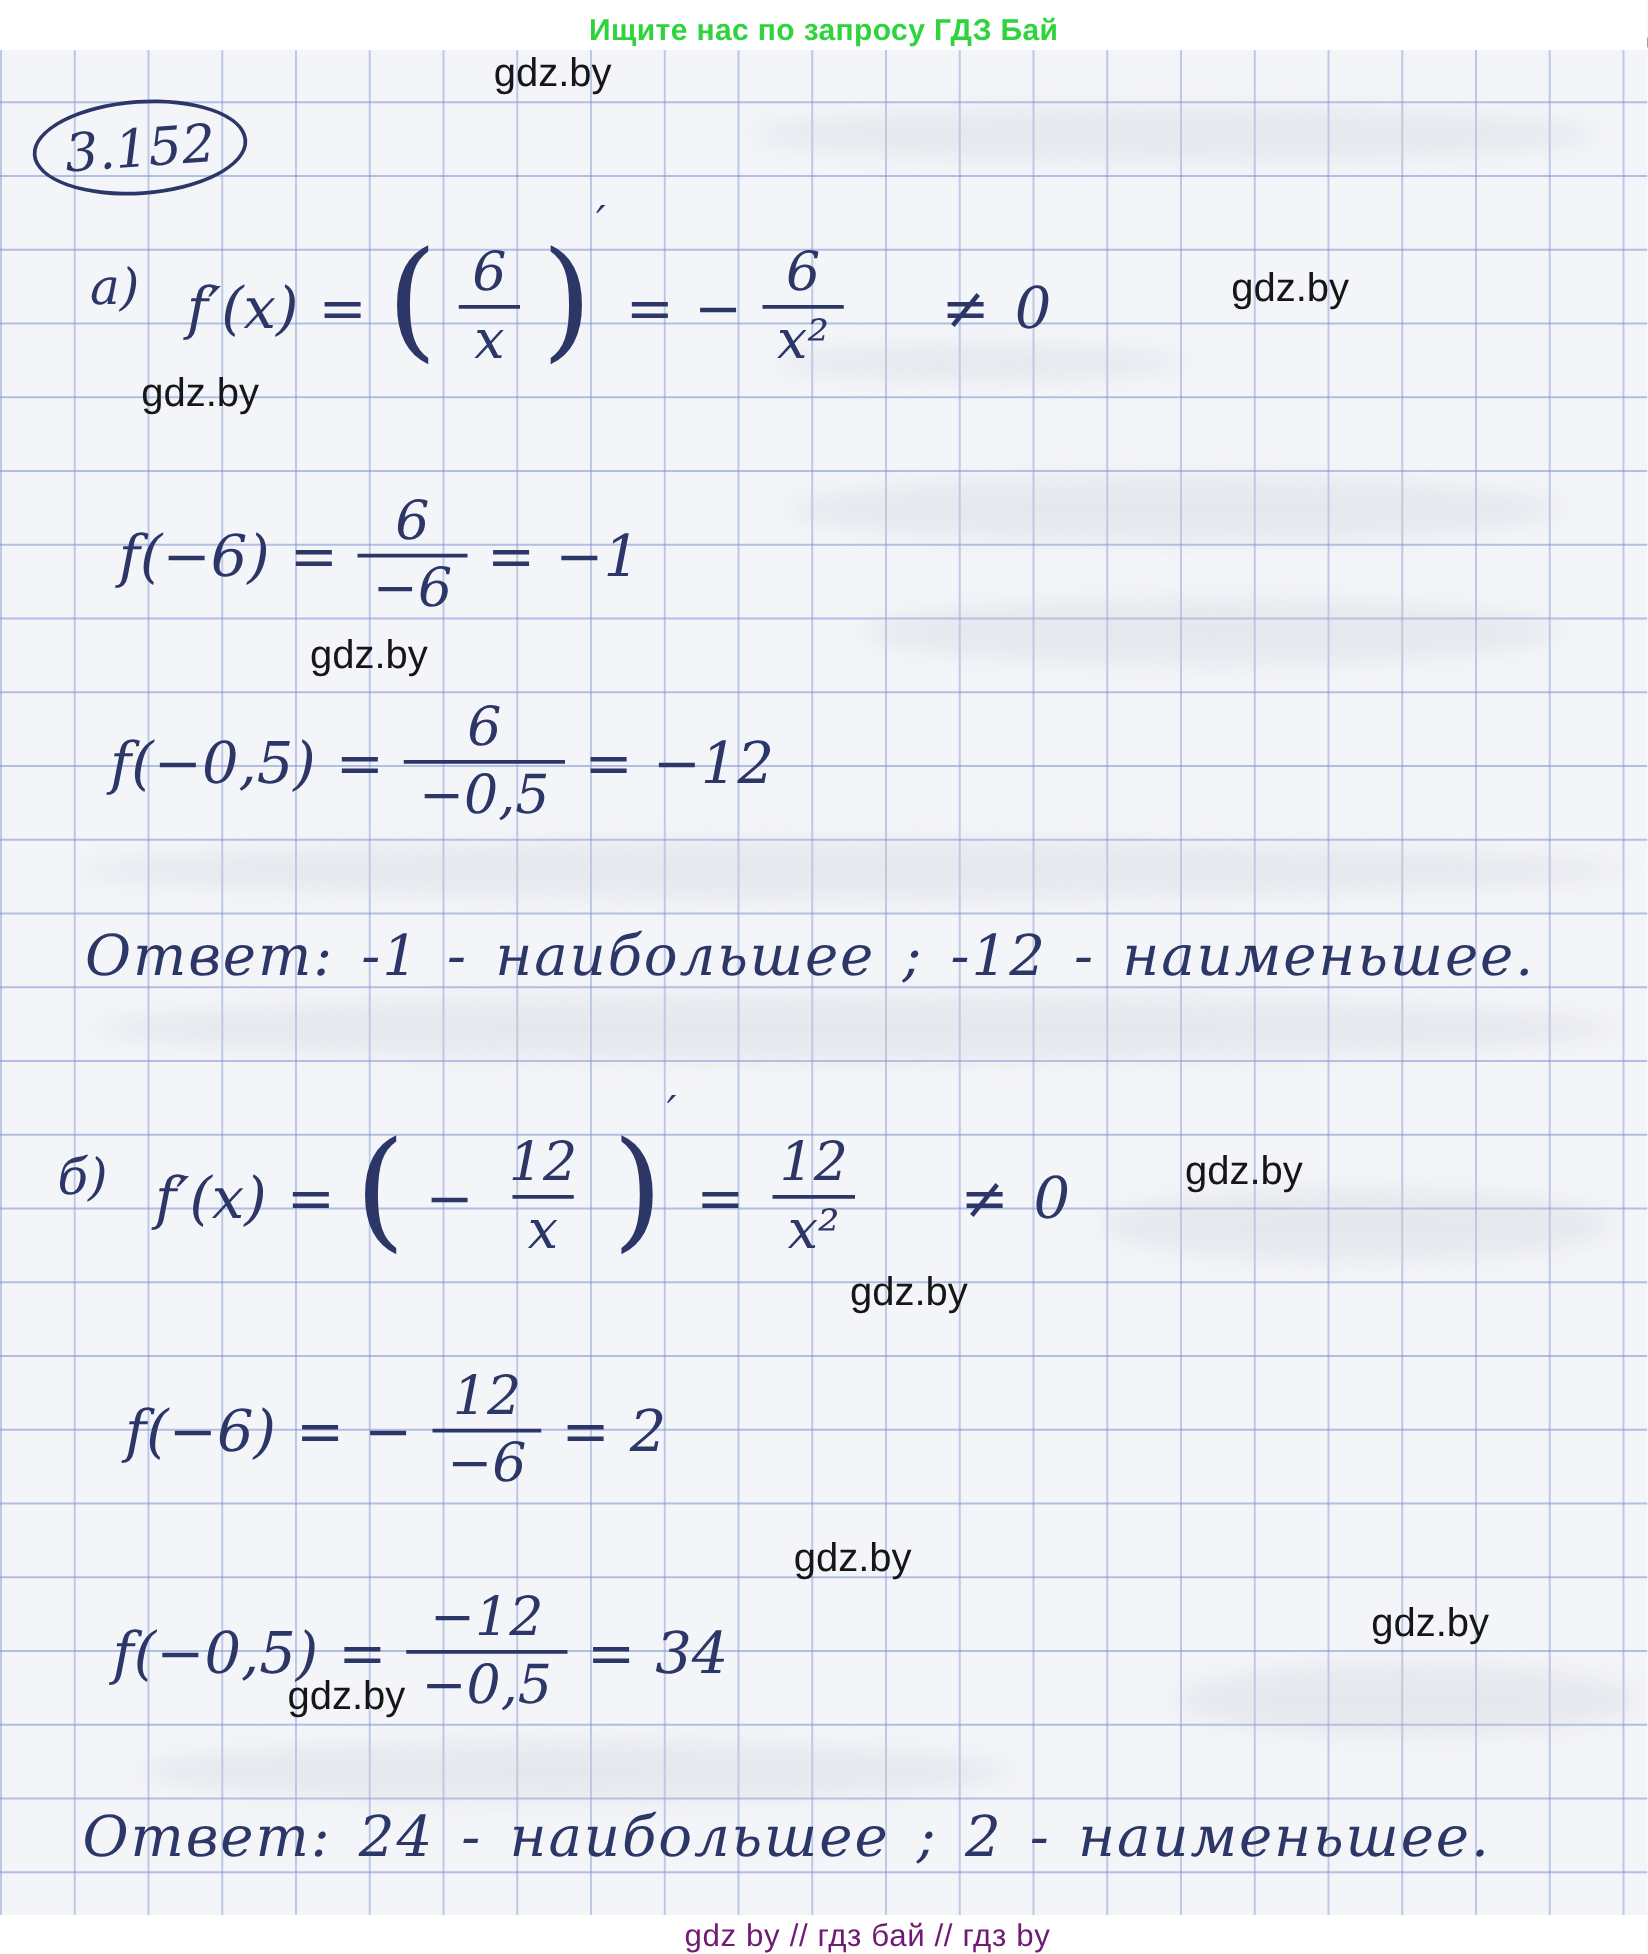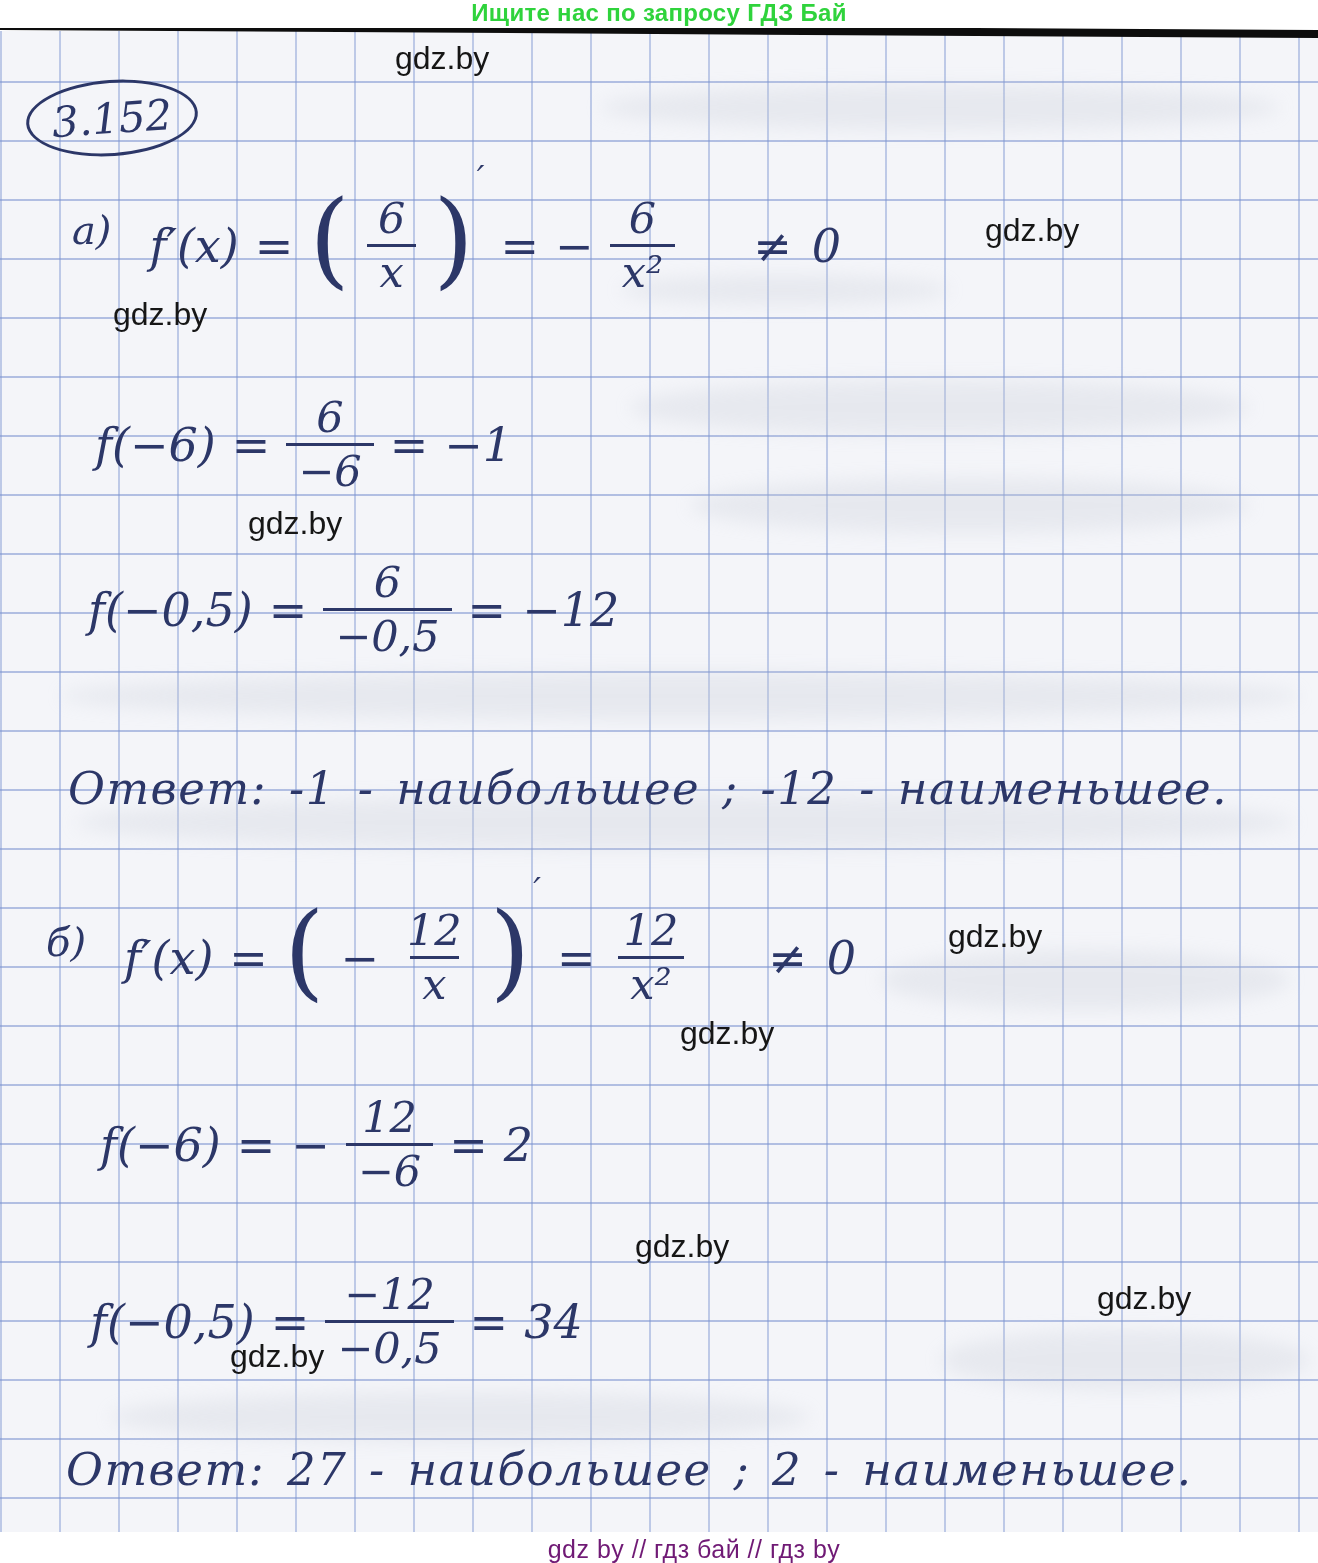--- a/index.html
+++ b/index.html
@@ -7,21 +7,21 @@
   body {
     width: 1318px; height: 1563px;
     position: relative;
     background: #ffffff;
     overflow: hidden;
     font-family: "Liberation Sans", sans-serif;
   }
 
   
   .header-strip {
-    position: absolute; top: 0; left: 0;
+    position: absolute; top: 12px; left: 0;
     width: 100%; height: 28px;
     background: #ffffff;
     display: flex; justify-content: center; align-items: flex-start;
     z-index: 6;
   }
   .header-text {
     color: #2fd33c;
     font-size: 24px; font-weight: bold;
     line-height: 26px; letter-spacing: 0.3px;
   }
@@ -205,21 +205,21 @@
   <span class="tok">f(−0,5)</span>
   <span class="tok">=</span>
   <span class="frac">
     <span class="num">6</span>
     <span class="den">−0,5</span>
   </span>
   <span class="tok">=</span>
   <span class="tok">−12</span>
 </div>
 
-<div class="answer-line ink" style="left:68px;top:762px;font-style:italic;">Ответ: -1 - наибольшее ; -12 - наименьшее.</div>
+<div class="answer-line ink" style="left:68px;top:738px;font-style:italic;">Ответ: -1 - наибольшее ; -12 - наименьшее.</div>
 
 <div class="math-line ink" style="left:46px;top:908px;">
   <span class="pt-label">б)</span>
   <span class="tok">f′(x)</span>
   <span class="tok">=</span>
   <span class="paren">(</span>
   <span class="tok">−</span>
   <span class="frac">
     <span class="num">12</span>
     <span class="den">x</span>
@@ -255,17 +255,17 @@
   <span class="tok">f(−0,5)</span>
   <span class="tok">=</span>
   <span class="frac">
     <span class="num">−12</span>
     <span class="den">−0,5</span>
   </span>
   <span class="tok">=</span>
   <span class="tok">34</span>
 </div>
 
-<div class="answer-line ink" style="left:66px;top:1443px;">Ответ: 27 - наибольшее ; 2 - наименьшее.</div>
+<div class="answer-line ink" style="left:66px;top:1443px;">Ответ: 24 - наибольшее ; 2 - наименьшее.</div>
 
 <div class="footer-strip">
   <span class="footer-text">gdz by  //  гдз бай  //  гдз by</span>
 </div>
 
 </body></html>

